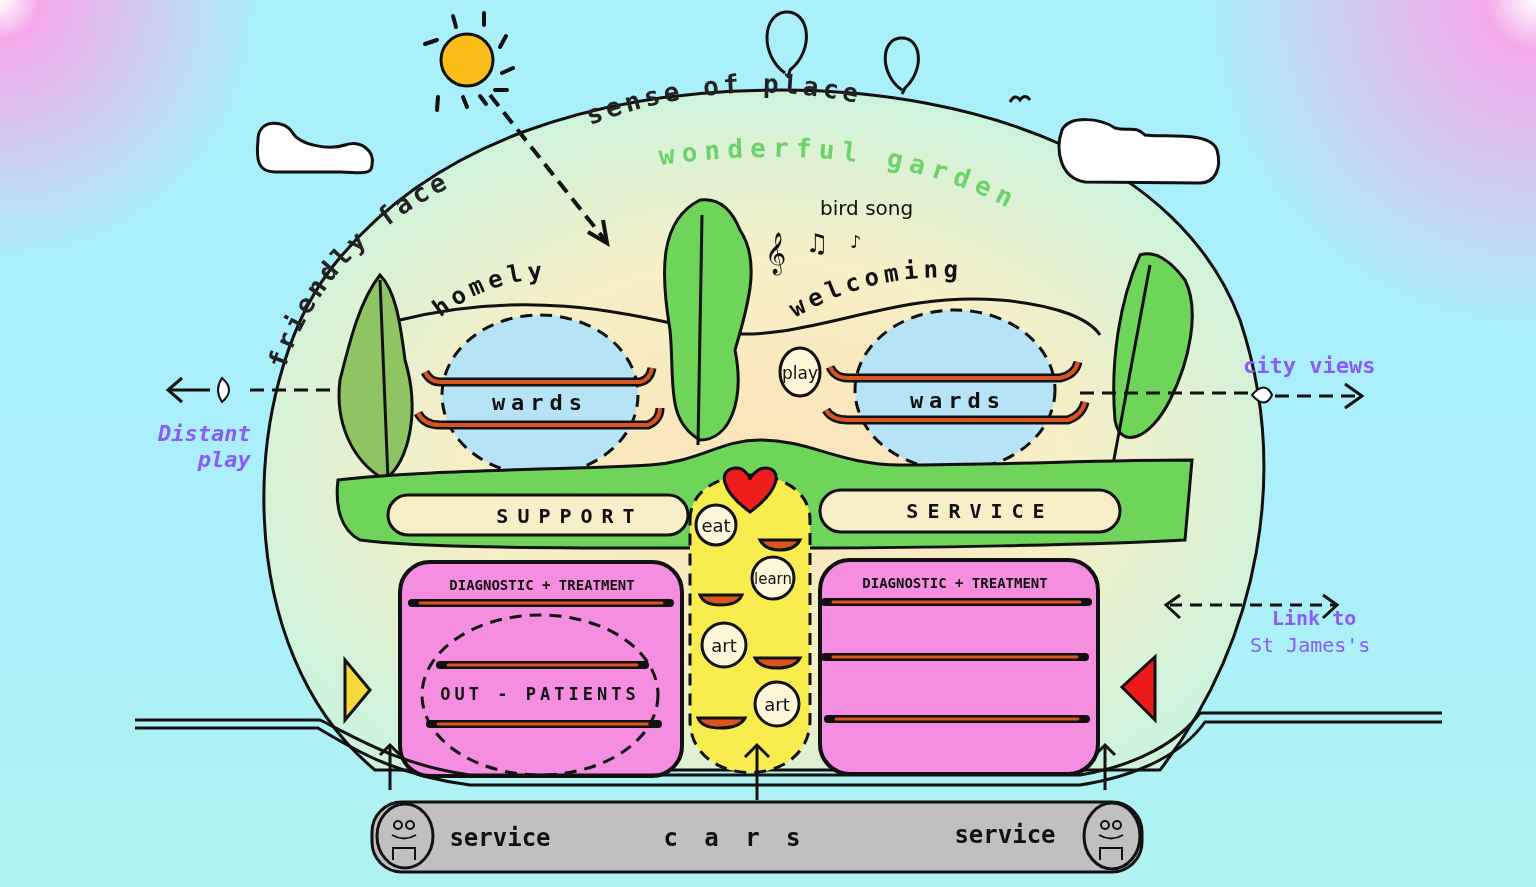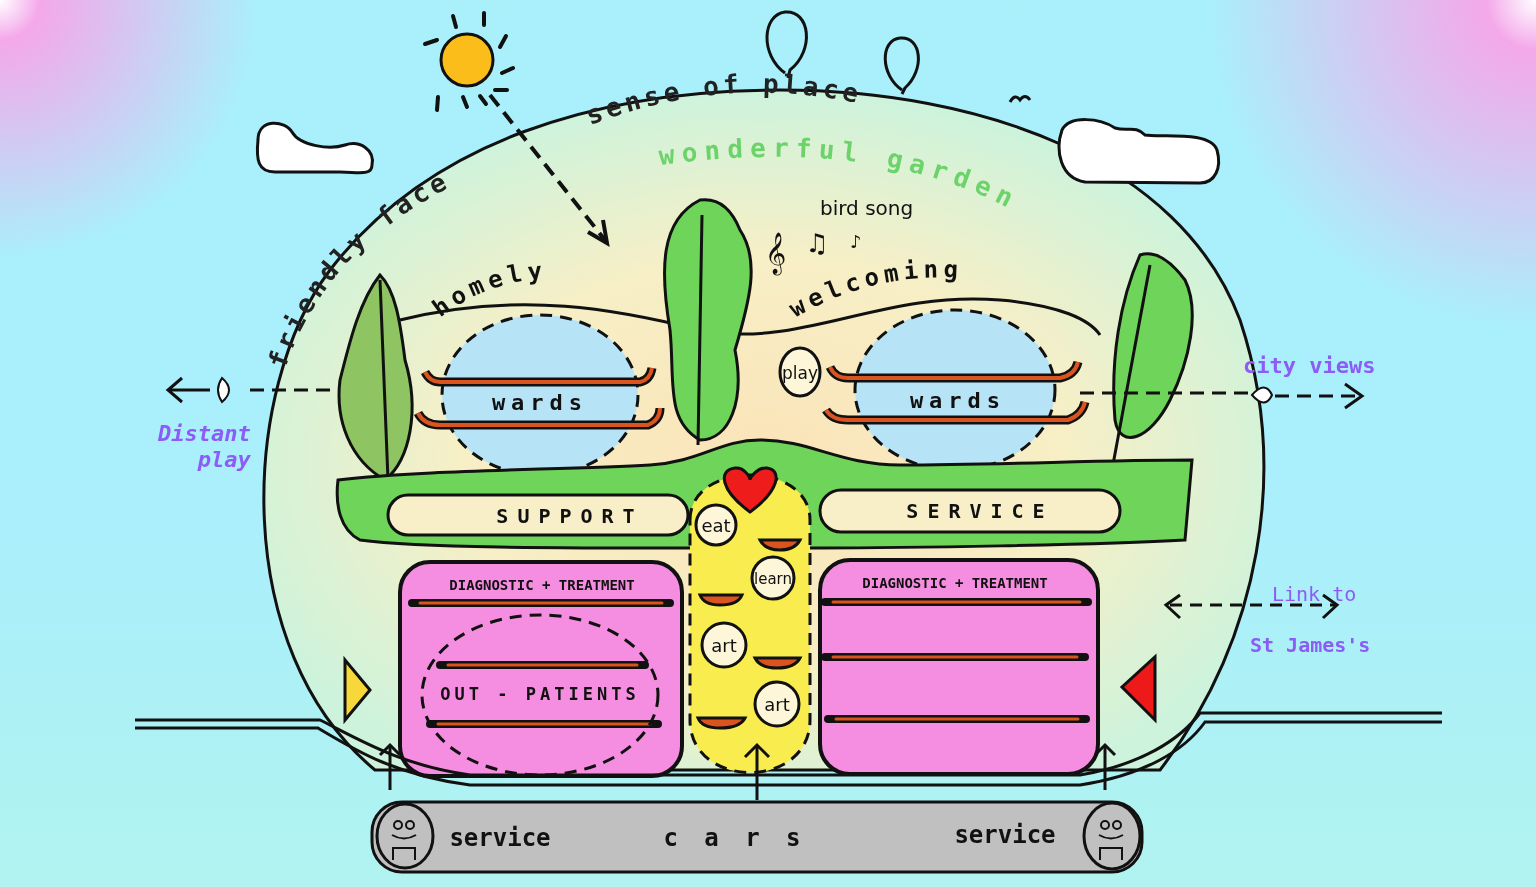--- a/index.html
+++ b/index.html
@@ -205,14 +205,14 @@
     <polyline points="1180,595 1166,605 1180,618"></polyline>
     <polyline points="1323,595 1337,605 1323,618"></polyline>
   </g>
 </svg>
 
 <div class="lbl hand" style="left:158px;top:408px;font-size:22px;font-weight:bold;font-style:italic;line-height:26px;text-align:right;">
   <div>Distant</div>
   <div style="padding-left:14px">play</div>
 </div>
 <div class="lbl hand" style="left:1243px;top:340px;font-size:22px;font-weight:bold;">city views</div>
-<div class="lbl hand" style="left:1272px;top:569px;font-size:20px;font-weight:normal;">Link to</div>
-<div class="lbl hand" style="left:1250px;top:620px;font-size:20px;font-weight:bold;">St James's</div>
+<div class="lbl hand" style="left:1272px;top:593px;font-size:20px;font-weight:bold;">Link to</div>
+<div class="lbl hand" style="left:1250px;top:620px;font-size:20px;font-weight:normal;">St James's</div>
 
 </body></html>

